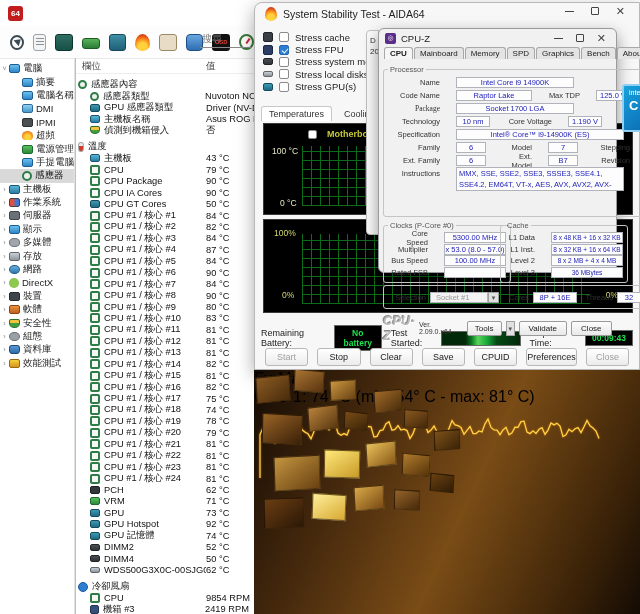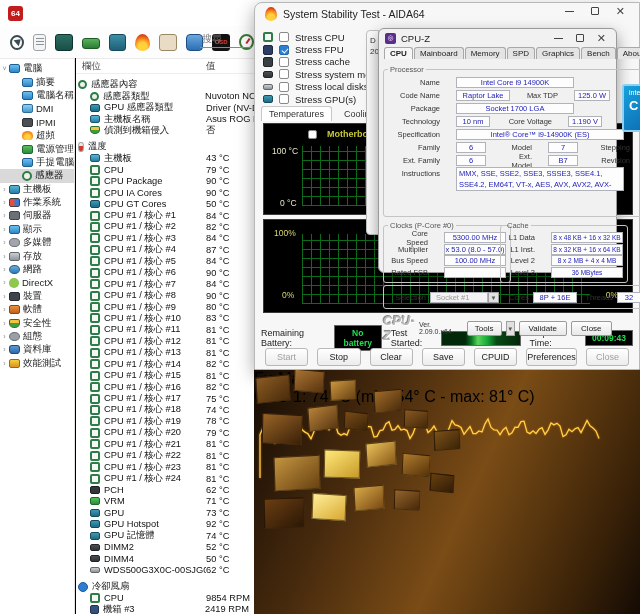--- a/index.html
+++ b/index.html
@@ -1,17 +1,17 @@
 <!DOCTYPE html>
 <html><head>
 <meta charset="utf-8">
 <style>
   html,body{margin:0;padding:0;background:#777;}
   *{box-sizing:border-box;font-family:"Liberation Sans","DejaVu Sans",sans-serif;}
-  #stage{position:relative;width:640px;height:614px;background:#000000;overflow:hidden;}
+  #stage{position:relative;width:640px;height:614px;background:#5eead4;overflow:hidden;}
 
   
   .aida-titlebar{position:absolute;left:0;top:0;width:640px;height:26px;background:#fff;display:flex;align-items:center;gap:7px;padding-left:8px;}
   .aida-logo{width:15px;height:15px;background:#c21d1d;border-radius:3px;color:#fff;font-size:8px;font-weight:bold;display:flex;align-items:center;justify-content:center;}
   .aida-title{font-size:11px;color:#333;}
   .aida-toolbar{position:absolute;left:0;top:26px;width:254px;height:32px;background:#fdfdfd;display:flex;align-items:center;gap:9px;padding-left:10px;}
   .tbi{width:19px;height:17px;border-radius:3px;position:relative;}
   .tbi-refresh{border:2px solid #3c4a52;border-radius:50%;width:15px;height:15px;}
   .tbi-refresh::after{content:"";position:absolute;right:-3px;top:-1px;border:4px solid transparent;border-left:6px solid #3c4a52;transform:rotate(-40deg);}
   .tbi-report{background:#f4f4f4;border:1px solid #9aa4aa;width:14px;}
@@ -629,36 +629,31 @@
       <span class="sst-title">System Stability Test - AIDA64</span>
     </div>
     <div class="winctl" style="right:14px;">
       <span class="wmin"></span>
       <span class="wmax"></span>
       <span class="wclose">✕</span>
     </div>
 
     <div class="stress-list">
 
+
         <div class="stress-row">
-          <span class="pi pi-cpu"></span>
+          <span class="pi pi-cache"></span>
           <span class="cb"></span>
-          <span class="stress-label">Stress CPU</span>
+          <span class="stress-label">Stress cache</span>
         </div>
 
         <div class="stress-row">
           <span class="pi pi-fpu"></span>
           <span class="cb checked"></span>
           <span class="stress-label">Stress FPU</span>
-        </div>
-
-        <div class="stress-row">
-          <span class="pi pi-cache"></span>
-          <span class="cb"></span>
-          <span class="stress-label">Stress cache</span>
         </div>
 
         <div class="stress-row">
           <span class="pi pi-dimm"></span>
           <span class="cb"></span>
           <span class="stress-label">Stress system memory</span>
         </div>
 
         <div class="stress-row">
           <span class="pi pi-disk"></span>
@@ -766,26 +761,26 @@
     </div>
 
     <fieldset class="fs-proc">
       <legend>Processor</legend>
       <div class="crow">
         <span class="flabel" style="width:52px;">Name</span>
         <span class="fbox" style="width:118px;">Intel Core i9 14900K</span>
       </div>
       <div class="crow">
         <span class="flabel" style="width:52px;">Code Name</span>
-        <span class="fbox" style="width:54px;">Raptor Lake</span>
+        <span class="fbox" style="width:76px;">Raptor Lake</span>
         <span class="flabel" style="width:32px;">Max TDP</span>
         <span class="fbox" style="width:36px;">125.0 W</span>
       </div>
       <div class="crow">
-        <span class="flabel" style="width:52px;">Package</span>
+        <span class="flabel" style="width:52px;font-family:Liberation Serif, serif;">Package</span>
         <span class="fbox" style="width:118px;">Socket 1700 LGA</span>
       </div>
       <div class="crow">
         <span class="flabel" style="width:52px;text-align:right;">Technology</span>
         <span class="fbox" style="width:34px;">10 nm</span>
         <span class="flabel" style="width:46px;">Core Voltage</span>
         <span class="fbox" style="width:34px;">1.190 V</span>
       </div>
       <div class="crow">
         <span class="flabel" style="width:52px;">Specification</span>

